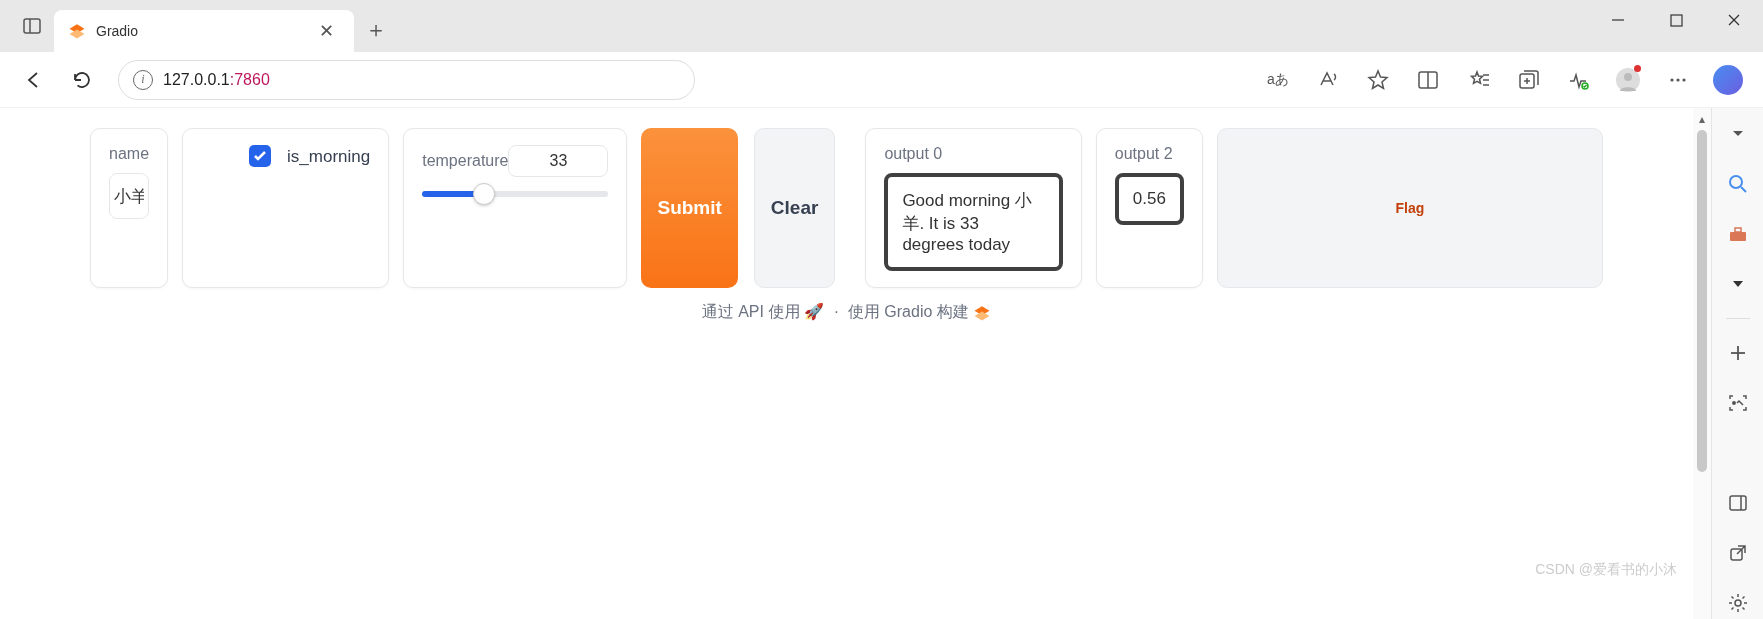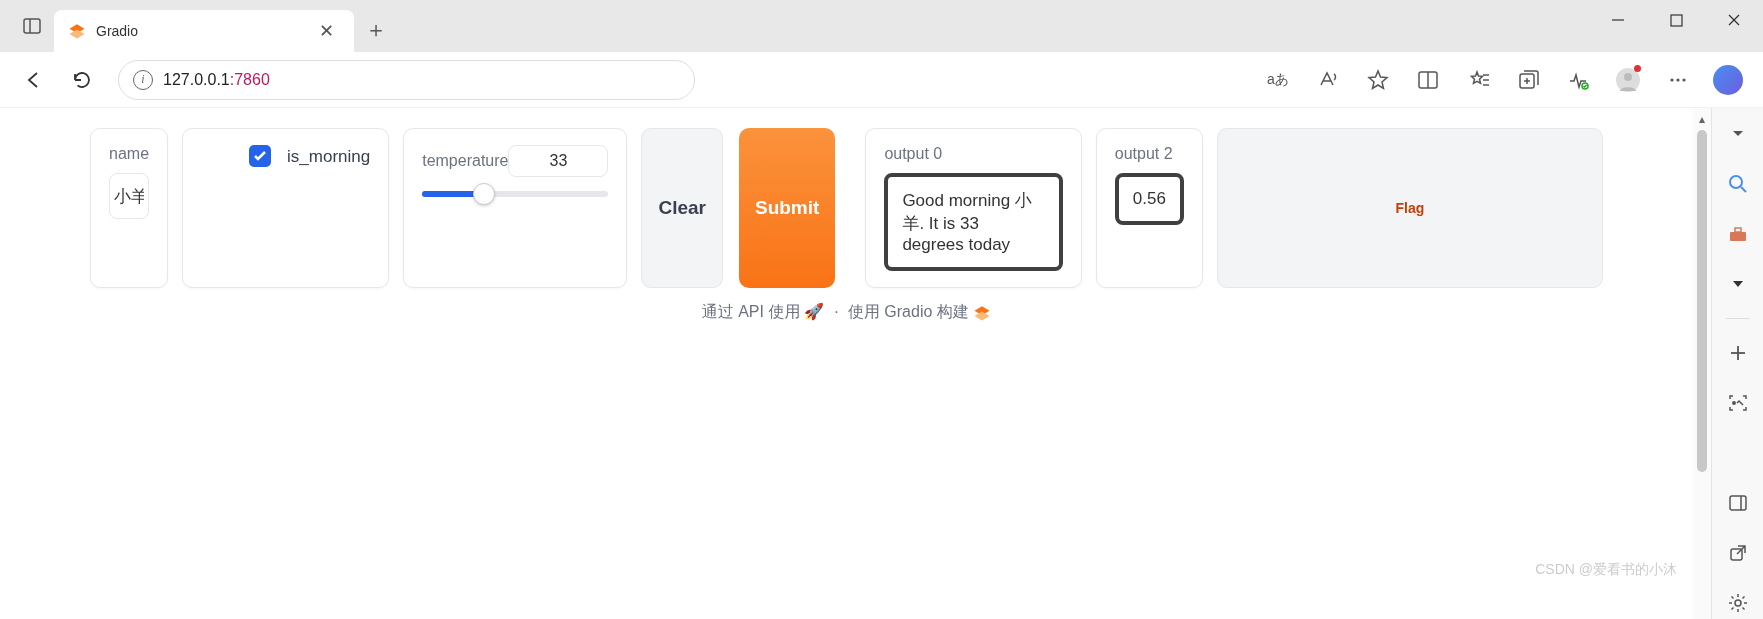--- a/index.html
+++ b/index.html
@@ -210,22 +210,22 @@
           <div class="slider-head">
             <span class="field-label" style="margin:0">temperature</span>
             <input class="slider-value" value="33" style="">
           </div>
           <div class="slider-track">
             <div class="slider-fill" id="slider-fill" style="width: 33%;"></div>
             <div class="slider-thumb" id="slider-thumb" style="left: calc(33% - 11px);"></div>
           </div>
         </div>
         <div class="btn-row">
+          <button class="btn btn-submit">Submit</button>
           <button class="btn btn-clear">Clear</button>
-          <button class="btn btn-submit">Submit</button>
         </div>
       </div>
 
       <div class="col">
         <div class="panel">
           <span class="field-label">output 0</span>
           <div class="output-box">Good morning 小羊. It is 33 degrees today</div>
         </div>
         <div class="panel">
           <span class="field-label">output 2</span>

